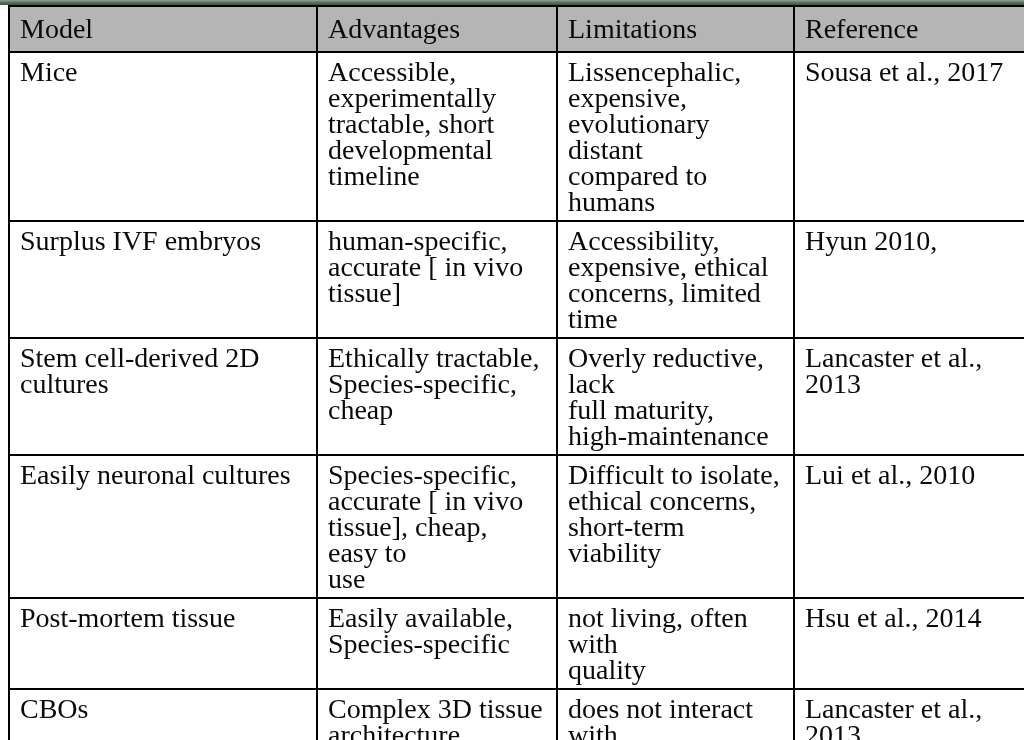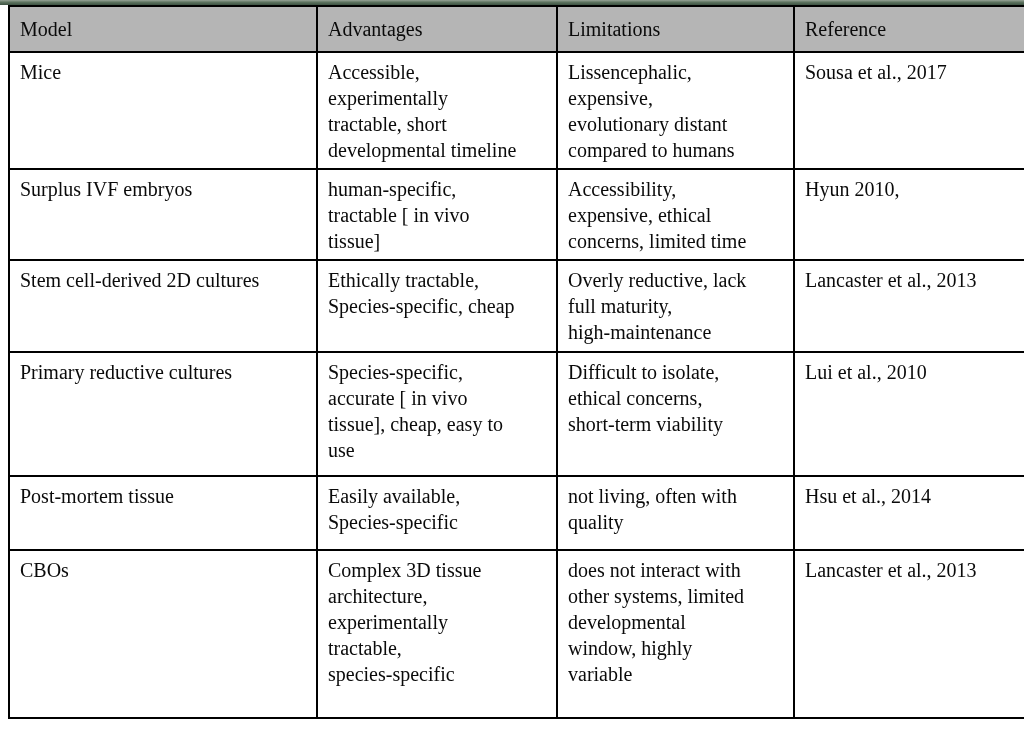--- a/index.html
+++ b/index.html
@@ -25,21 +25,21 @@
     width: 1016px;
   }
   col.c1 { width: 308px; }
   col.c2 { width: 240px; }
   col.c3 { width: 237px; }
   col.c4 { width: 231px; }
   th, td {
     border: 2px solid #000000;
     vertical-align: top;
     text-align: left;
-    font-size: 20px;
+    font-size: 28px;
     line-height: 26px;
     font-weight: normal;
     color: #0a0a0a;
     white-space: pre-line;
     padding: 6px 12px 5px 10px;
     overflow: hidden;
   }
   th {
     background: #b5b5b5;
     padding-top: 9px;
@@ -75,38 +75,38 @@
 developmental timeline</td>
       <td>Lissencephalic,
 expensive,
 evolutionary distant
 compared to humans</td>
       <td>Sousa et al., 2017</td>
     </tr>
     <tr style="height:85px;">
       <td>Surplus IVF embryos</td>
       <td>human-specific,
-tractable [ in vivo
+accurate [ in vivo
 tissue]</td>
       <td>Accessibility,
 expensive, ethical
 concerns, limited time</td>
       <td>Hyun 2010,</td>
     </tr>
     <tr style="height:92px;">
       <td>Stem cell-derived 2D cultures</td>
       <td>Ethically tractable,
 Species-specific, cheap</td>
       <td>Overly reductive, lack
 full maturity,
 high-maintenance</td>
       <td>Lancaster et al., 2013</td>
     </tr>
     <tr style="height:124px;">
-      <td>Primary reductive cultures</td>
+      <td>Easily neuronal cultures</td>
       <td>Species-specific,
 accurate [ in vivo
 tissue], cheap, easy to
 use</td>
       <td>Difficult to isolate,
 ethical concerns,
 short-term viability</td>
       <td>Lui et al., 2010</td>
     </tr>
     <tr style="height:74px;">

